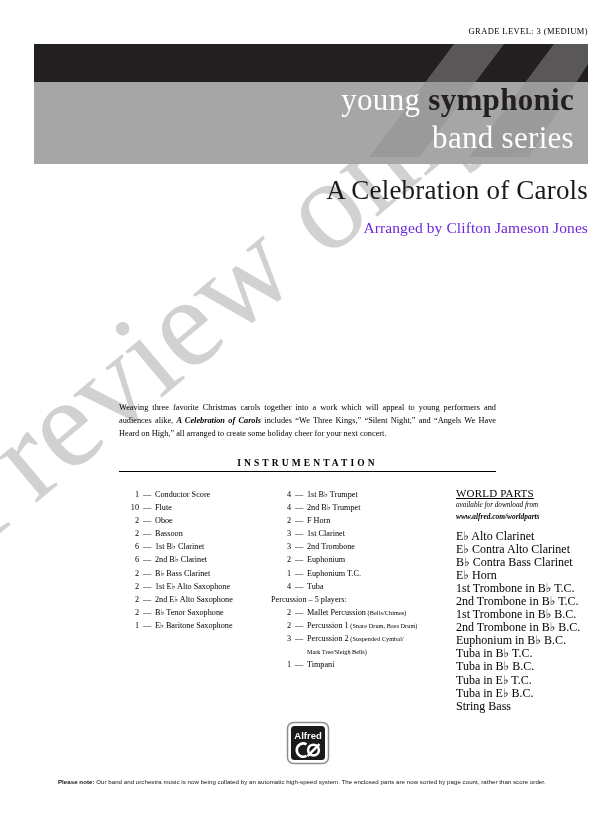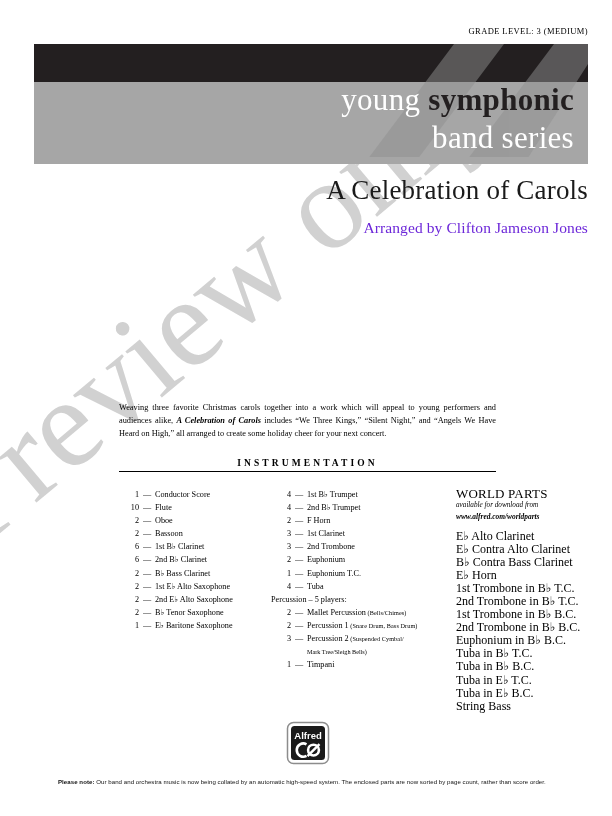--- a/index.html
+++ b/index.html
@@ -197,23 +197,24 @@
     line-height: 13.1px;
   }
   .il-group {
     font-size: 8.2px;
     line-height: 13.1px;
     padding-left: 0px;
   }
 
   
   .wp-title {
-    font-size: 13px;
+    font-size: 11px;
     line-height: 11.5px;
     letter-spacing: .2px;
+    text-decoration: underline;
   }
   .wp-sub {
     font-size: 7.2px;
     font-style: italic;
     line-height: 11px;
   }
   .wp-url {
     font-size: 7.4px;
     font-style: italic;
     font-weight: 700;

